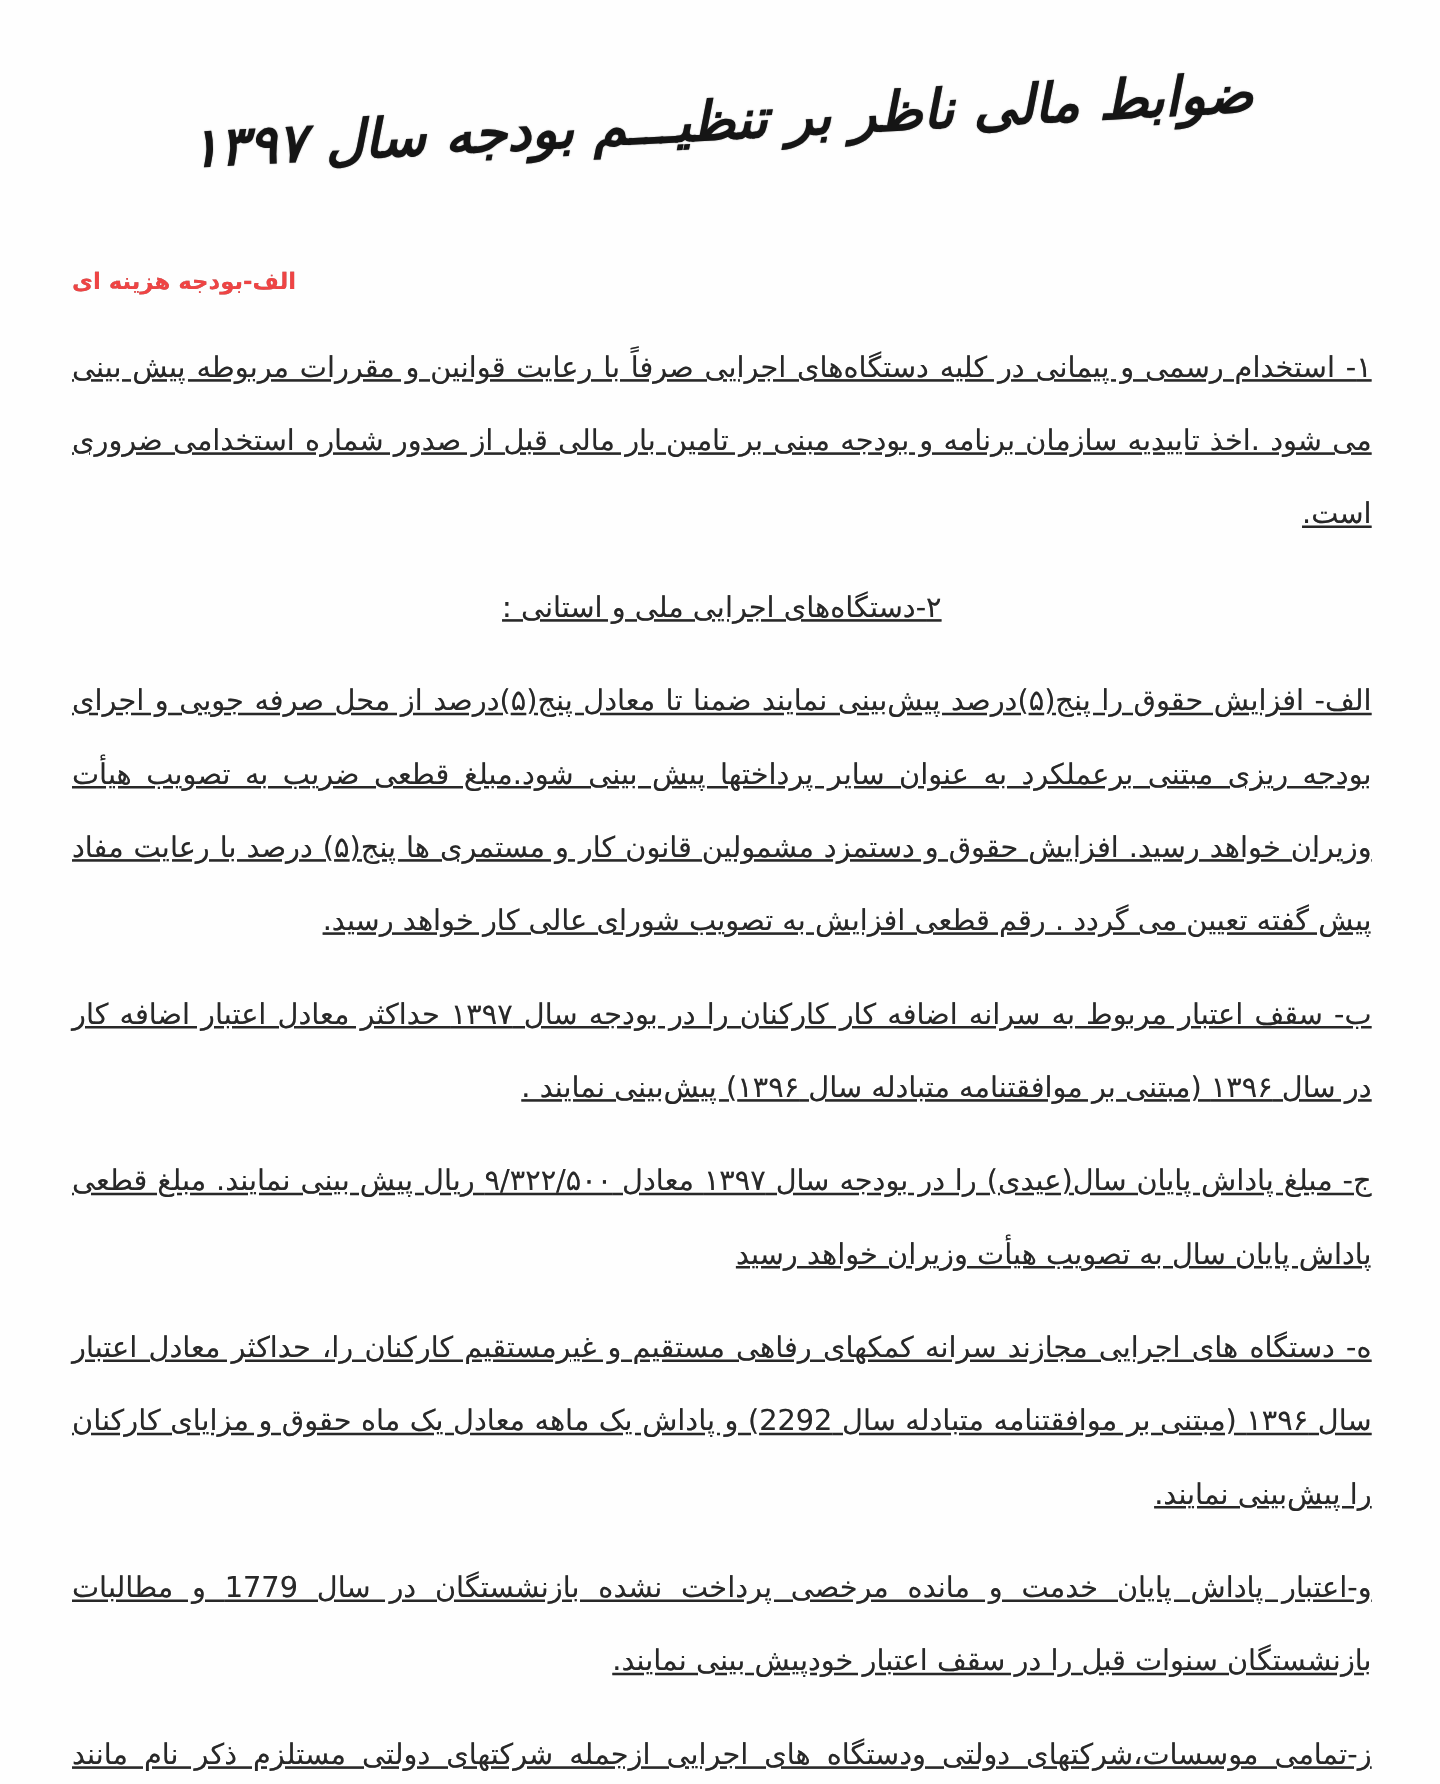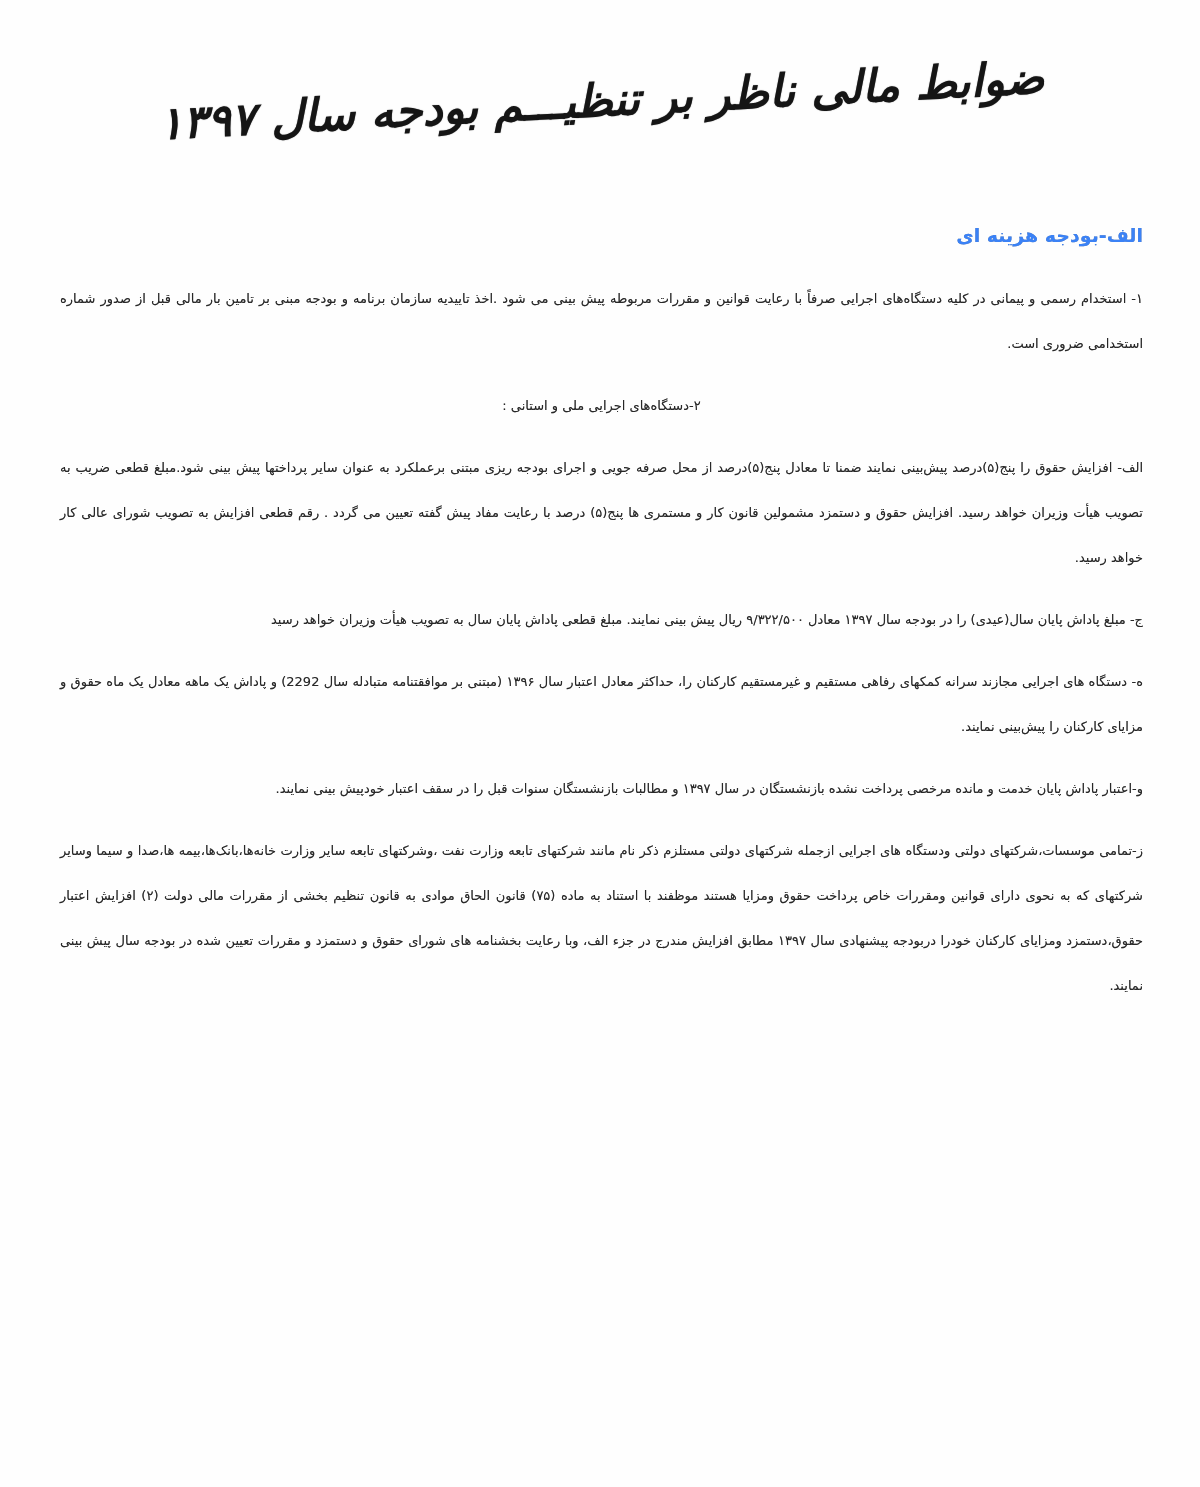--- a/index.html
+++ b/index.html
@@ -34,33 +34,34 @@
     font-style: italic;
     color: #151515;
     transform: rotate(-3deg);
     letter-spacing: 1px;
     text-shadow: 0 0 1px rgba(0,0,0,0.55);
     white-space: nowrap;
   }
   .section-heading {
     font-size: 19px;
     font-weight: bold;
-    color: #3b82f6;
-    text-align: right;
+    color: #ef4444;
+    text-align: left;
     line-height: 30px;
     margin: 0 0 26px 0;
     text-shadow: 0 0 0.5px rgba(0,0,0,0.4);
   }
   .para {
-    font-size: 13px;
-    line-height: 45px;
+    font-size: 24px;
+    line-height: 61px;
     color: #282828;
     text-align: justify;
     margin: 0 0 17px 0;
     text-shadow: 0 0 0.5px rgba(40,40,40,0.45);
+    text-decoration: underline;
   }
   .para.short {
     text-align: center;
   }
 </style>
 </head>
 <body>
 
 <div class="page">
 
@@ -69,24 +70,25 @@
   </div>
 
   <div class="section-heading">الف-بودجه هزینه ای</div>
 
   <div class="para">۱- استخدام رسمی و پیمانی در کلیه دستگاه‌های اجرایی صرفاً با رعایت قوانین و مقررات مربوطه پیش بینی می شود .اخذ تاییدیه سازمان برنامه و بودجه مبنی بر تامین بار مالی قبل از صدور شماره استخدامی ضروری است.</div>
 
   <div class="para short">۲-دستگاه‌های اجرایی ملی و استانی :</div>
 
   <div class="para">الف- افزایش حقوق را پنج(۵)درصد پیش‌بینی نمایند ضمنا تا معادل پنج(۵)درصد  از محل صرفه جویی و اجرای بودجه ریزی مبتنی برعملکرد به عنوان سایر پرداختها پیش بینی شود.مبلغ قطعی ضریب به تصویب هیأت وزیران خواهد رسید. افزایش حقوق و دستمزد مشمولین قانون کار و مستمری ها پنج(۵) درصد با رعایت مفاد پیش گفته تعیین می گردد . رقم قطعی افزایش به تصویب شورای عالی کار خواهد رسید.</div>
 
+  <div class="para">ب- سقف اعتبار مربوط به سرانه اضافه کار کارکنان را در بودجه سال ۱۳۹۷ حداکثر معادل اعتبار اضافه کار در سال ۱۳۹۶ (مبتنی بر موافقتنامه متبادله سال ۱۳۹۶) پیش‌بینی نمایند .</div>
 
   <div class="para">ج- مبلغ پاداش پایان سال(عیدی) را در بودجه سال ۱۳۹۷ معادل ۹/۳۲۲/۵۰۰ ریال پیش بینی نمایند. مبلغ قطعی پاداش پایان سال به تصویب هیأت وزیران خواهد رسید</div>
 
 
   <div class="para">ه- دستگاه های اجرایی مجازند سرانه کمکهای رفاهی مستقیم و غیرمستقیم کارکنان را، حداکثر معادل اعتبار  سال ۱۳۹۶ (مبتنی بر موافقتنامه متبادله سال 2292) و پاداش یک ماهه معادل یک ماه حقوق و مزایای کارکنان را پیش‌بینی نمایند.</div>
 
-  <div class="para">و-اعتبار پاداش پایان خدمت و مانده مرخصی پرداخت نشده بازنشستگان در سال ۱۳۹۷ و مطالبات بازنشستگان سنوات قبل را در سقف اعتبار خودپیش بینی نمایند.</div>
+  <div class="para">و-اعتبار پاداش پایان خدمت و مانده مرخصی پرداخت نشده بازنشستگان در سال 1779 و مطالبات بازنشستگان سنوات قبل را در سقف اعتبار خودپیش بینی نمایند.</div>
 
   <div class="para">ز-تمامی موسسات،شرکتهای دولتی ودستگاه های اجرایی ازجمله شرکتهای دولتی مستلزم ذکر نام مانند شرکتهای تابعه وزارت نفت ،وشرکتهای تابعه سایر وزارت خانه‌ها،بانک‌ها،بیمه ها،صدا و سیما وسایر شرکتهای که به نحوی دارای قوانین ومقررات خاص پرداخت حقوق ومزایا هستند موظفند با استناد به ماده (۷۵) قانون الحاق موادی به قانون تنظیم بخشی از مقررات مالی دولت (۲) افزایش اعتبار حقوق،دستمزد ومزایای کارکنان خودرا  دربودجه پیشنهادی سال ۱۳۹۷ مطابق افزایش مندرج در جزء الف، وبا رعایت بخشنامه های  شورای حقوق و دستمزد و مقررات تعیین شده در بودجه سال پیش بینی نمایند.</div>
 
 
 </div>
 
 </body></html>

